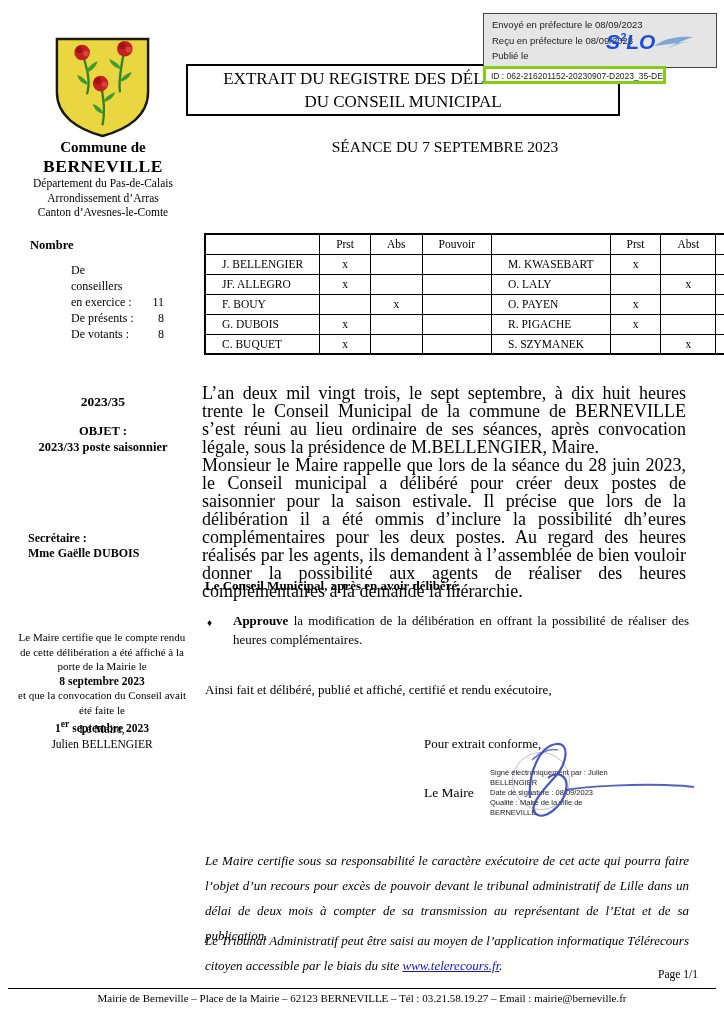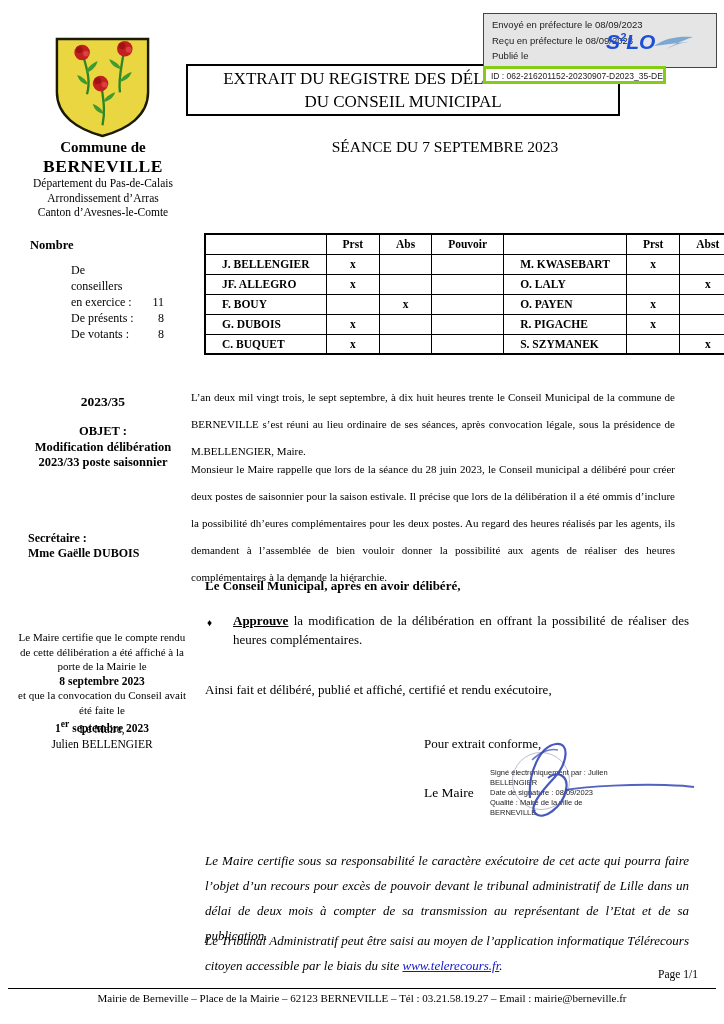--- a/index.html
+++ b/index.html
@@ -43,42 +43,42 @@
   .certif{position:absolute;left:18px;top:630px;width:168px;text-align:center;
           font-size:11px;line-height:14.5px;}
   .certif b{font-size:11.5px;}
   .maire-block{position:absolute;left:18px;top:722px;width:168px;text-align:center;
                font-size:11.5px;line-height:14.5px;}
 
   
   table.att{position:absolute;left:204px;top:233px;border-collapse:collapse;table-layout:fixed;
             font-size:11.5px;}
   table.att td,table.att th{border:1px solid #000;height:20px;padding:0 16px;box-sizing:border-box;
-            font-weight:bold;overflow:hidden;white-space:nowrap;}
+            font-weight:normal;overflow:hidden;white-space:nowrap;}
   table.att{border:2px solid #000;}
   .c-name{width:92px;text-align:left;padding-left:5px;}
   .c-name2{width:110px;text-align:left;padding-left:5px;}
   .c-sm{width:32px;text-align:center;}
   .c-sm2{width:27px;text-align:center;}
   .c-sm3{width:36px;text-align:center;}
   .c-pv{width:77px;text-align:left;}
   .c-pv2{width:75px;text-align:left;}
   td.gray{background:#7f7f7f;}
 
   
-  .para{position:absolute;left:191px;width:484px;font-size:11px;line-height:27px;
+  .para{position:absolute;left:202px;width:484px;font-size:18px;line-height:18px;
         text-align:justify;}
   .p1{top:384px;}
   .p2{top:456px;}
   .delib-head{position:absolute;left:205px;top:578px;font-weight:bold;font-size:13px;}
   .bullet-item{position:absolute;left:207px;top:611px;width:482px;display:flex;
                font-size:13px;line-height:19px;}
   .bullet-mark{width:26px;font-size:10px;padding-top:2px;}
   .bullet-text{flex:1;text-align:justify;}
-  .bullet-text b{text-decoration:underline;}
+  .bullet-text b{}
   .ainsi{position:absolute;left:205px;top:682px;font-size:13px;}
   .pour-extrait{position:absolute;left:424px;top:736px;font-size:13px;}
   .le-maire{position:absolute;left:424px;top:785px;font-size:13.5px;}
 
   
   .sig-stamp{position:absolute;left:490px;top:768px;width:180px;z-index:2;
              font-family:"Liberation Sans",sans-serif;font-size:7.5px;line-height:10px;color:#222;}
   .sig-circle{position:absolute;left:512px;top:752px;width:56px;height:56px;border-radius:50%;
               border:1px solid rgba(110,110,160,.45);z-index:1;}
   .sig-scribble{position:absolute;left:470px;top:738px;z-index:3;}
@@ -171,21 +171,20 @@
     </div>
     <div class="count-row">
       <span class="count-label">De votants :</span>
       <span class="count-value">8</span>
     </div>
   </div>
 
   <div class="ref-num">2023/35</div>
   <div class="objet">
     <div>OBJET :</div>
-    <div>Modification délibération</div>
     <div>2023/33 poste saisonnier</div>
   </div>
 
   <div class="secretaire">
     <div>Secrétaire :</div>
     <div>Mme Gaëlle DUBOIS</div>
   </div>
 
   <div class="certif">
     <span>Le Maire certifie que le compte rendu de cette délibération a  été affiché à la porte de la Mairie le</span><br>

